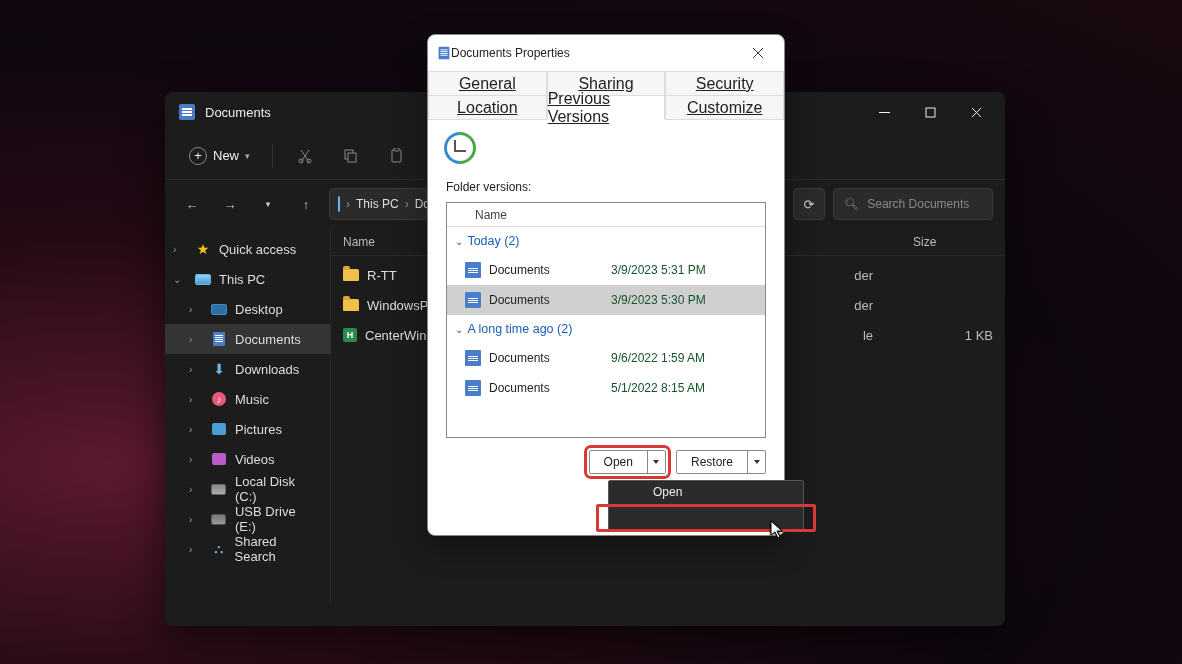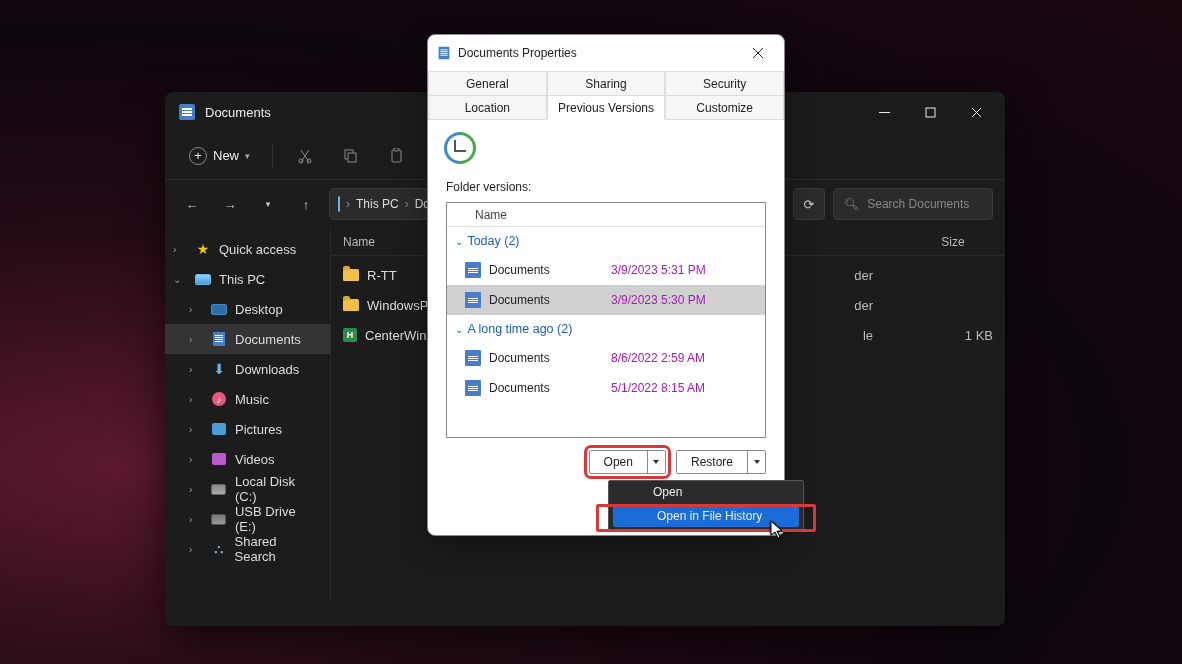--- a/index.html
+++ b/index.html
@@ -43,61 +43,61 @@
   .pic-icon{width:14px;height:12px;background:#4a9dd6;border-radius:2px;}
   .vid-icon{width:14px;height:12px;background:#b85cc9;border-radius:2px;}
   .disk-icon{width:15px;height:11px;background:linear-gradient(#888,#aaa);border-radius:2px;border:1px solid #666;}
   .usb-icon{width:15px;height:11px;background:linear-gradient(#777,#999);border-radius:2px;border:1px solid #555;}
   .shared-icon{color:#7ab8e0;font-size:13px;}
 
   .content { flex:1; border-left:1px solid #2a2a2a; }
   .col-headers { display:flex; height:28px; align-items:center; padding:0 12px; color:#bbb; font-size:12px; border-bottom:1px solid #2a2a2a;}
   .col-name{width:280px;}
   .col-type{width:220px;text-align:left;}
-  .col-size{width:80px;text-align:center;}
+  .col-size{width:80px;}
   .rows { padding-top:4px;}
   .file-row { display:flex; align-items:center; height:30px; padding:0 12px; color:#ddd; font-size:13px;}
   .file-row .fname{width:280px;display:flex;align-items:center;gap:8px;}
   .file-row .ftype{width:220px;color:#bbb;}
   .file-row .fsize{width:80px;color:#bbb;text-align:right;}
   .folder-icon{width:16px;height:12px;background:#f0c04a;border-radius:2px 2px 1px 1px;position:relative;}
   .folder-icon::before{content:"";position:absolute;top:-3px;left:0;width:7px;height:4px;background:#d9a83a;border-radius:2px 2px 0 0;}
   .app-icon{width:14px;height:14px;background:#2c8a4a;border-radius:2px;display:inline-flex;align-items:center;justify-content:center;color:#fff;font-size:9px;font-weight:bold;}
 
   .statusbar{height:24px;border-top:1px solid #2a2a2a;display:flex;align-items:center;padding:0 12px;color:#bbb;font-size:12px;}
   .statusbar .spacer{flex:1;}
   .view-btn{width:22px;height:18px;border:1px solid #555;margin-left:4px;display:inline-flex;align-items:center;justify-content:center;}
 
   
   .props { position:absolute; left:427px; top:34px; width:358px; height:502px; background:#fff; border:1px solid #888; border-radius:8px; box-shadow:0 10px 30px rgba(0,0,0,.4); color:#222; font-size:12px;}
-  .props-title{height:36px;display:flex;align-items:center;padding:0 10px;gap:8px;}
+  .props-title{height:36px;display:flex;align-items:center;padding:0 10px;gap:1px;}
   .props-close{width:32px;height:28px;display:inline-flex;align-items:center;justify-content:center;margin-left:auto;}
   .tabs{display:flex;flex-wrap:wrap;border-top:1px solid #ddd;}
-  .tab{flex:1;min-width:33%;height:24px;display:flex;align-items:center;justify-content:center;border:1px solid #ddd;border-top:none;background:#f6f6f6;font-size:12px;}
+  .tab{flex:1;min-width:33%;height:24px;display:flex;align-items:center;justify-content:center;border:1px solid #ddd;border-top:none;background:#f6f6f6;font-size:16px;text-decoration:underline;}
   .tab.active{background:#fff;border-bottom:1px solid #fff;}
   .props-info{display:flex;padding:12px 16px;gap:14px;align-items:flex-start;}
   .history-icon{width:32px;height:32px;border-radius:50%;background:conic-gradient(#4aa84a 0 180deg,#3a8cc8 180deg 360deg);position:relative;}
   .history-icon::after{content:"";position:absolute;left:3px;top:3px;width:26px;height:26px;border-radius:50%;background:#fff;}
   .history-icon span{position:absolute;left:10px;top:8px;width:12px;height:12px;border-left:2px solid #555;border-bottom:2px solid #555;z-index:1;}
   .props-info p{font-size:11.5px;color:#333;line-height:1.4;}
   .fv-label{padding:4px 18px;font-size:12px;}
   .fv-box{margin:4px 18px;border:1px solid #888;height:236px;overflow:hidden;}
   .fv-headers{display:flex;height:24px;border-bottom:1px solid #ddd;font-size:12px;color:#444;}
   .fv-headers .hname{width:155px;padding-left:28px;display:flex;align-items:center;}
   .fv-headers .hdate{flex:1;padding-left:4px;display:flex;align-items:center;position:relative;}
   .fv-headers .hdate::after{content:"";position:absolute;right:40px;top:9px;border-left:4px solid transparent;border-right:4px solid transparent;border-top:5px solid #888;}
   .fv-group{display:flex;align-items:center;height:28px;padding-left:8px;color:#1a5fb4;font-size:12.5px;}
   .fv-group .gchev{color:#1a5fb4;margin-right:4px;font-size:10px;}
   .fv-row{display:flex;align-items:center;height:30px;font-size:12px;}
   .fv-row.sel{background:#d0d0d0;}
   .fv-row .rspace{width:18px;}
   .fv-row .ricon{width:16px;height:16px;background:#4a7dc9;border-radius:1px;display:inline-flex;align-items:center;justify-content:center;margin-right:8px;}
   .fv-row .ricon::after{content:"";width:10px;height:1px;background:#fff;box-shadow:0 -2px 0 #fff,0 2px 0 #fff;}
   .fv-row .rname{width:122px;color:#222;}
-  .fv-row .rdate{color:#a21caf;}
+  .fv-row .rdate{color:#14532d;}
   .props-btns{display:flex;justify-content:flex-end;padding:8px 18px;gap:10px;}
   .split-btn{display:flex;border:1px solid #888;height:24px;border-radius:2px;overflow:hidden;}
   .split-btn .sb-main{padding:0 14px;display:flex;align-items:center;background:#fff;font-size:12px;}
   .split-btn .sb-arrow{width:18px;border-left:1px solid #888;display:flex;align-items:center;justify-content:center;background:#fff;}
   .split-btn .sb-arrow::after{content:"";border-left:3px solid transparent;border-right:3px solid transparent;border-top:4px solid #333;}
   .split-btn.highlight{outline:3px solid #d93838;outline-offset:2px;}
   .dlg-footer{display:flex;justify-content:flex-end;padding:4px 18px 12px;gap:8px;}
   .dlg-btn{width:76px;height:22px;border:1px solid #888;background:#fdfdfd;font-size:12px;display:inline-flex;align-items:center;justify-content:center;border-radius:2px;}
 
   
@@ -346,21 +346,21 @@
           <span class="rdate">3/9/2023 5:30 PM</span>
         </div>
         <div class="fv-group">
           <span class="gchev">⌄</span>
           <span>A long time ago (2)</span>
         </div>
         <div class="fv-row">
           <span class="rspace"></span>
           <span class="ricon"></span>
           <span class="rname">Documents</span>
-          <span class="rdate">8/6/2022 2:59 AM</span>
+          <span class="rdate">9/6/2022 1:59 AM</span>
         </div>
         <div class="fv-row">
           <span class="rspace"></span>
           <span class="ricon"></span>
           <span class="rname">Documents</span>
           <span class="rdate">5/1/2022 8:15 AM</span>
         </div>
       </div>
   </div>
   <div class="props-btns">
@@ -374,21 +374,20 @@
     </div>
   </div>
   <div class="dlg-footer">
     <div class="dlg-btn">OK</div>
   </div>
 </div>
 
 <div class="dropdown-wrap">
   <div class="dd-bg">
     <div class="dd-item">Open</div>
-    <div class="dd-item hover" style="margin:2px 4px;">Open in File History</div>
   </div>
   <div class="dd-highlight"></div>
 </div>
 
 <div class="cursor">
   <svg width="16" height="20" viewBox="0 0 16 20">
       <path d="M1 1 L1 15 L5 12 L8 18 L10 17 L7 11 L12 11 Z" fill="#fff" stroke="#000" stroke-width="1"></path>
     </svg>
 </div>
 

